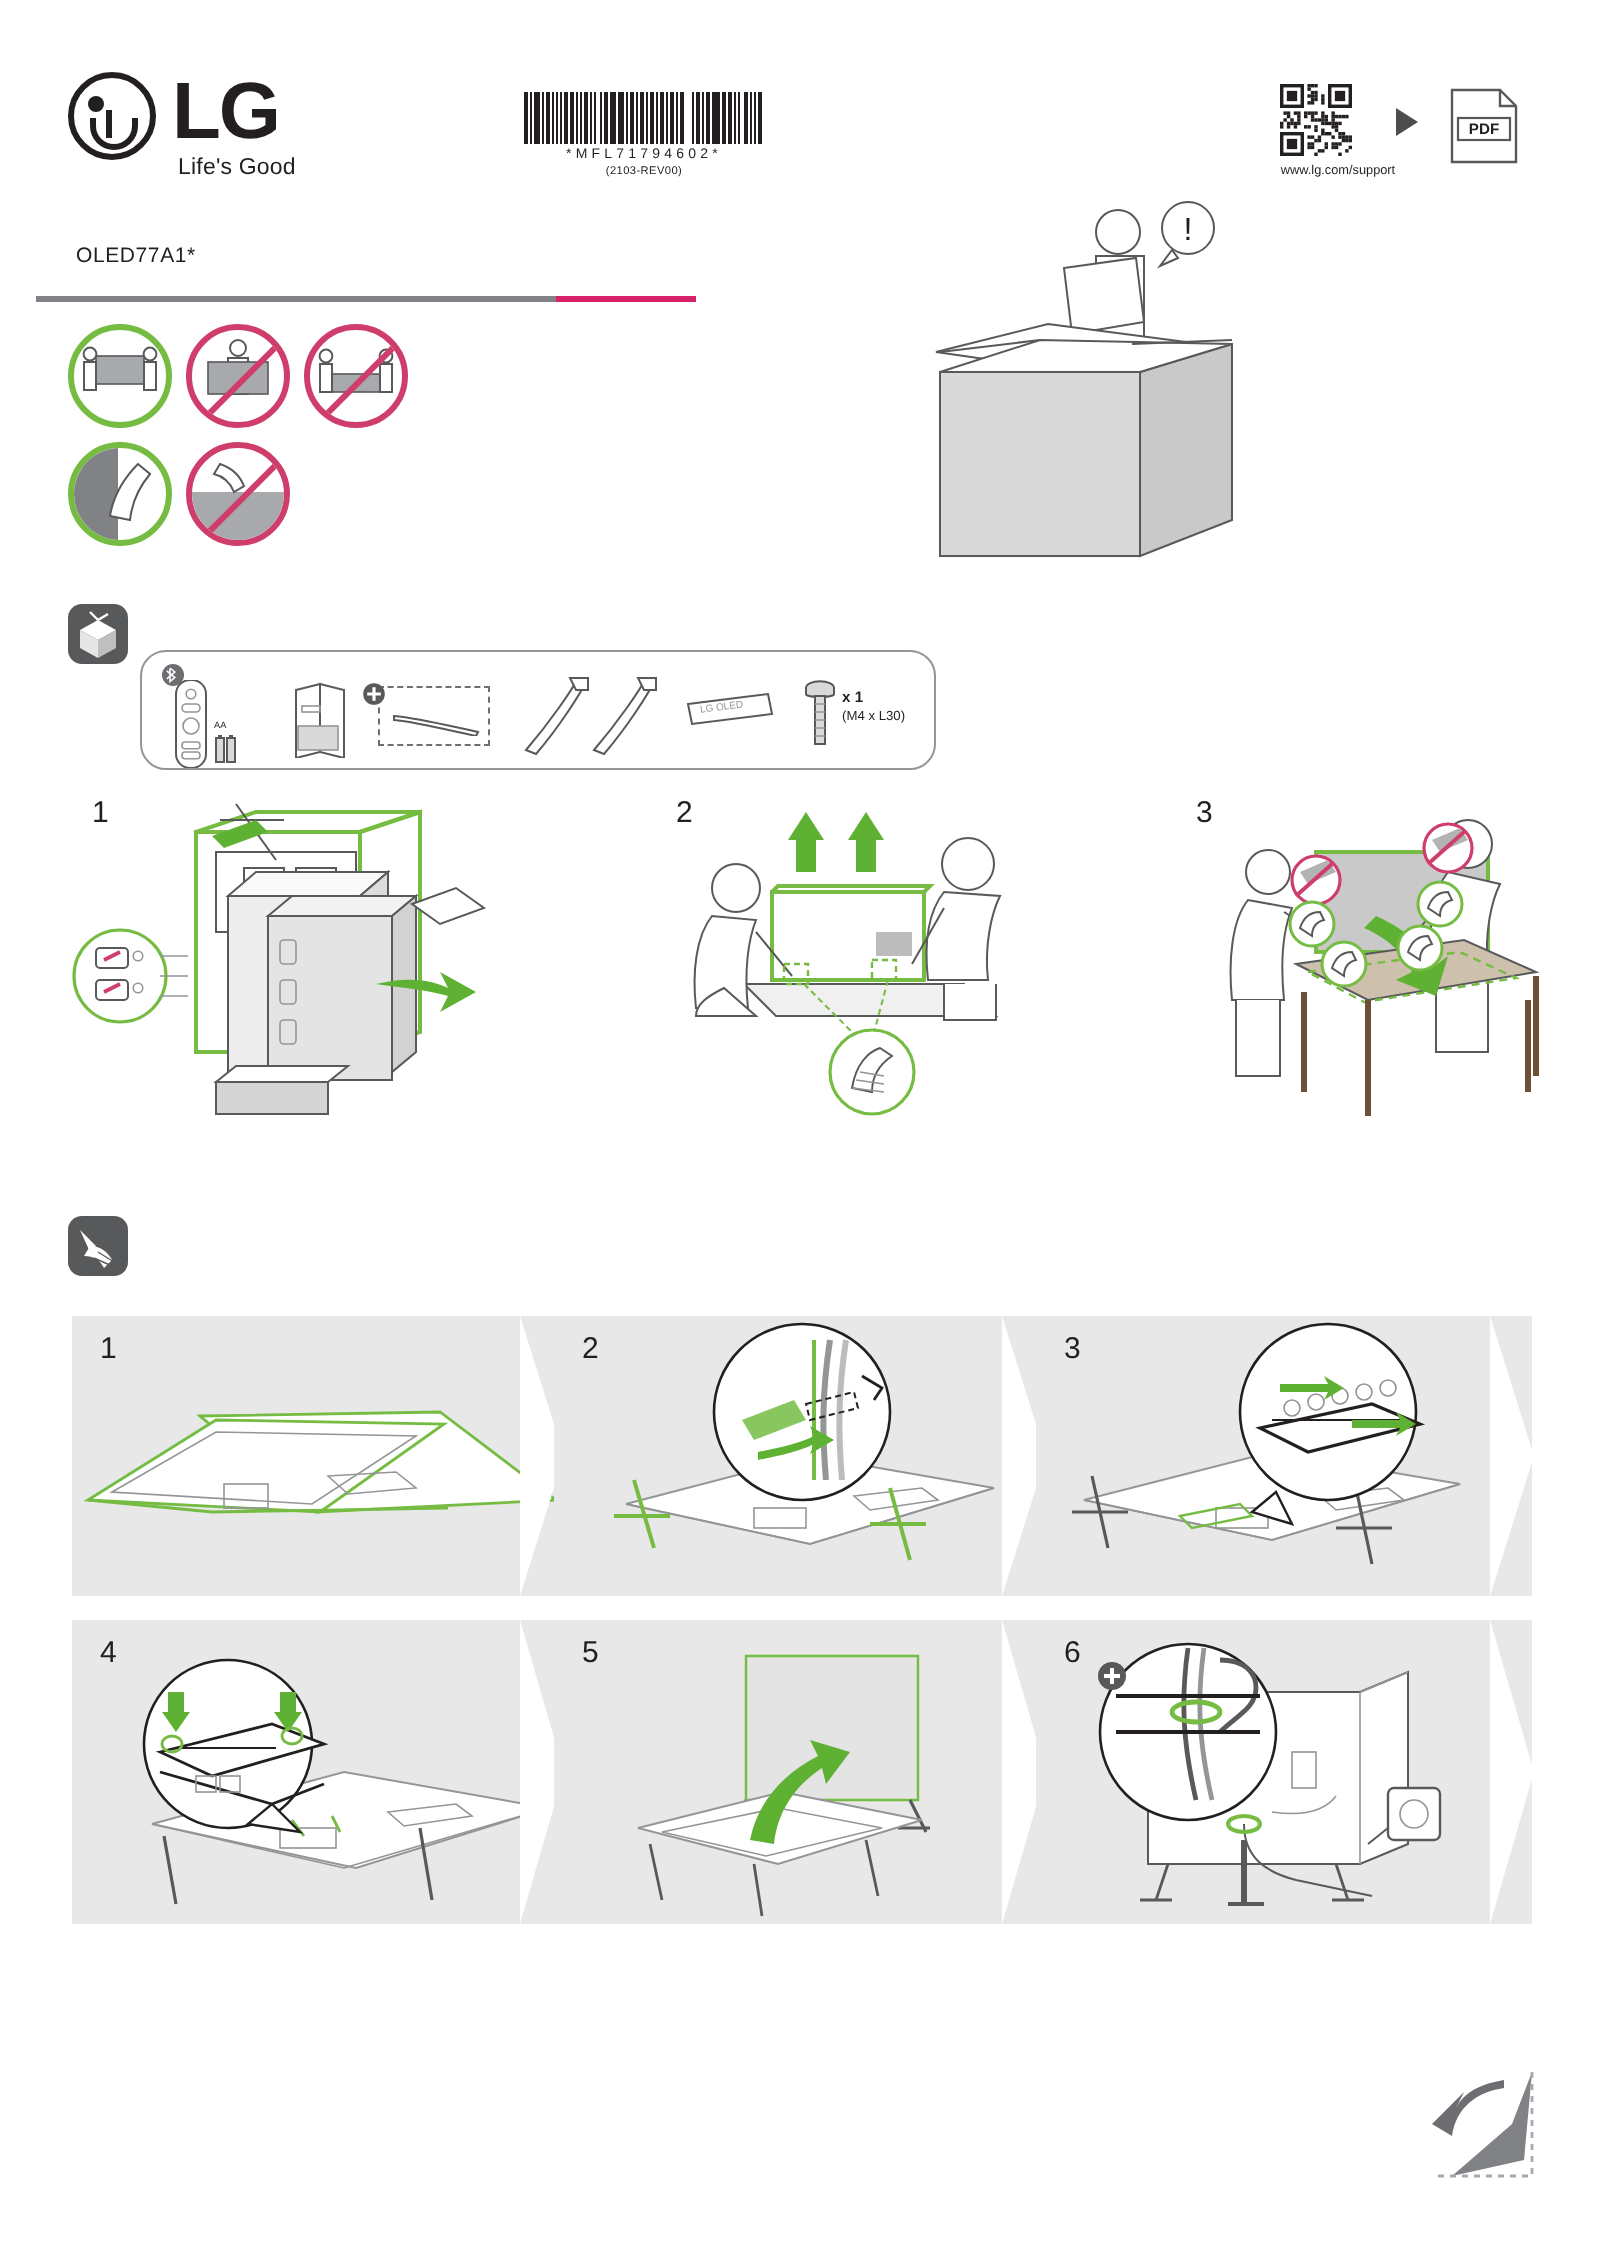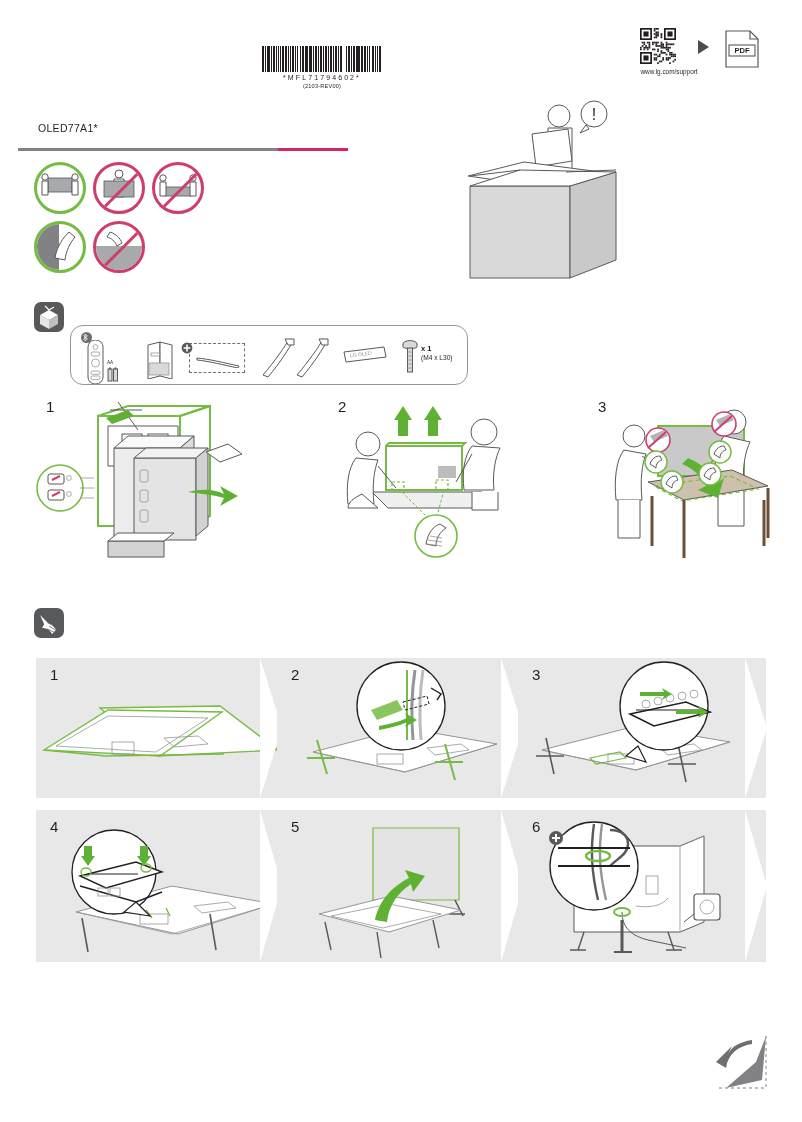--- a/index.html
+++ b/index.html
@@ -15,21 +15,21 @@
   .lg-mark .smile{position:absolute;left:8px;top:20px;width:24px;height:16px;border:3px solid #231f20;border-top:none;border-radius:0 0 16px 16px;box-sizing:border-box;}
   .lg-word{position:absolute;left:52px;top:-2px;font-size:40px;font-weight:bold;letter-spacing:-1px;line-height:44px;color:#231f20;}
   .lg-tag{position:absolute;left:55px;top:42px;font-size:11.5px;color:#231f20;letter-spacing:.1px;}
 
   .barcode-box{left:262px;top:46px;width:120px;text-align:center;}
   .bars{height:26px;display:flex;align-items:stretch;justify-content:center;gap:0;}
   .bars i{display:block;background:#231f20;}
   .barcode-num{font-size:7px;letter-spacing:2.1px;color:#231f20;margin-top:2px;font-family:"Liberation Sans",sans-serif;}
   .barcode-rev{font-size:5.6px;color:#231f20;margin-top:2px;letter-spacing:.2px;}
 
-  .qr-zone{left:640px;top:28px;width:140px;height:48px;}
+  .qr-zone{left:640px;top:42px;width:140px;height:48px;}
   .qr{position:absolute;left:0;top:0;width:36px;height:36px;}
   .qr-caption{position:absolute;left:-8px;top:40px;width:74px;text-align:center;font-size:6.4px;color:#231f20;}
   .play-tri{position:absolute;left:58px;top:12px;width:0;height:0;border-left:11px solid #4d4d4d;border-top:7px solid transparent;border-bottom:7px solid transparent;}
   .pdf-ico{position:absolute;left:84px;top:2px;width:36px;height:38px;}
 
   
   .model{left:38px;top:122px;font-size:10.5px;letter-spacing:.3px;color:#231f20;}
   .rule{left:18px;top:148px;width:330px;height:3px;background:#808285;}
   .rule-pink{left:278px;top:148px;width:70px;height:3px;background:#d6216b;}
 
@@ -75,20 +75,29 @@
   .lnl{fill:none;stroke:#939598;stroke-width:.8;}
   .fillw{fill:#fff;stroke:#58595b;stroke-width:1;}
   .fillg{fill:#d9d9d9;stroke:#58595b;stroke-width:1;}
   .garrow{fill:#5fb134;}
 </style>
 </head>
 <body>
 
 <div class="page">
 
+  <div class="abs lg-logo">
+    <div class="lg-mark">
+      <span class="dot"></span>
+        <span class="nose"></span>
+        <span class="smile"></span>
+    </div>
+    <div class="lg-word">LG</div>
+    <div class="lg-tag">Life's Good</div>
+  </div>
 
   <div class="abs barcode-box">
     <div class="bars" id="bars">
         <i style="width:2.40px"></i>
         <i style="width:1.60px;background:#fff"></i>
         <i style="width:1.10px"></i>
         <i style="width:1.60px;background:#fff"></i>
         <i style="width:2.40px"></i>
         <i style="width:0.90px;background:#fff"></i>
         <i style="width:1.10px"></i>

